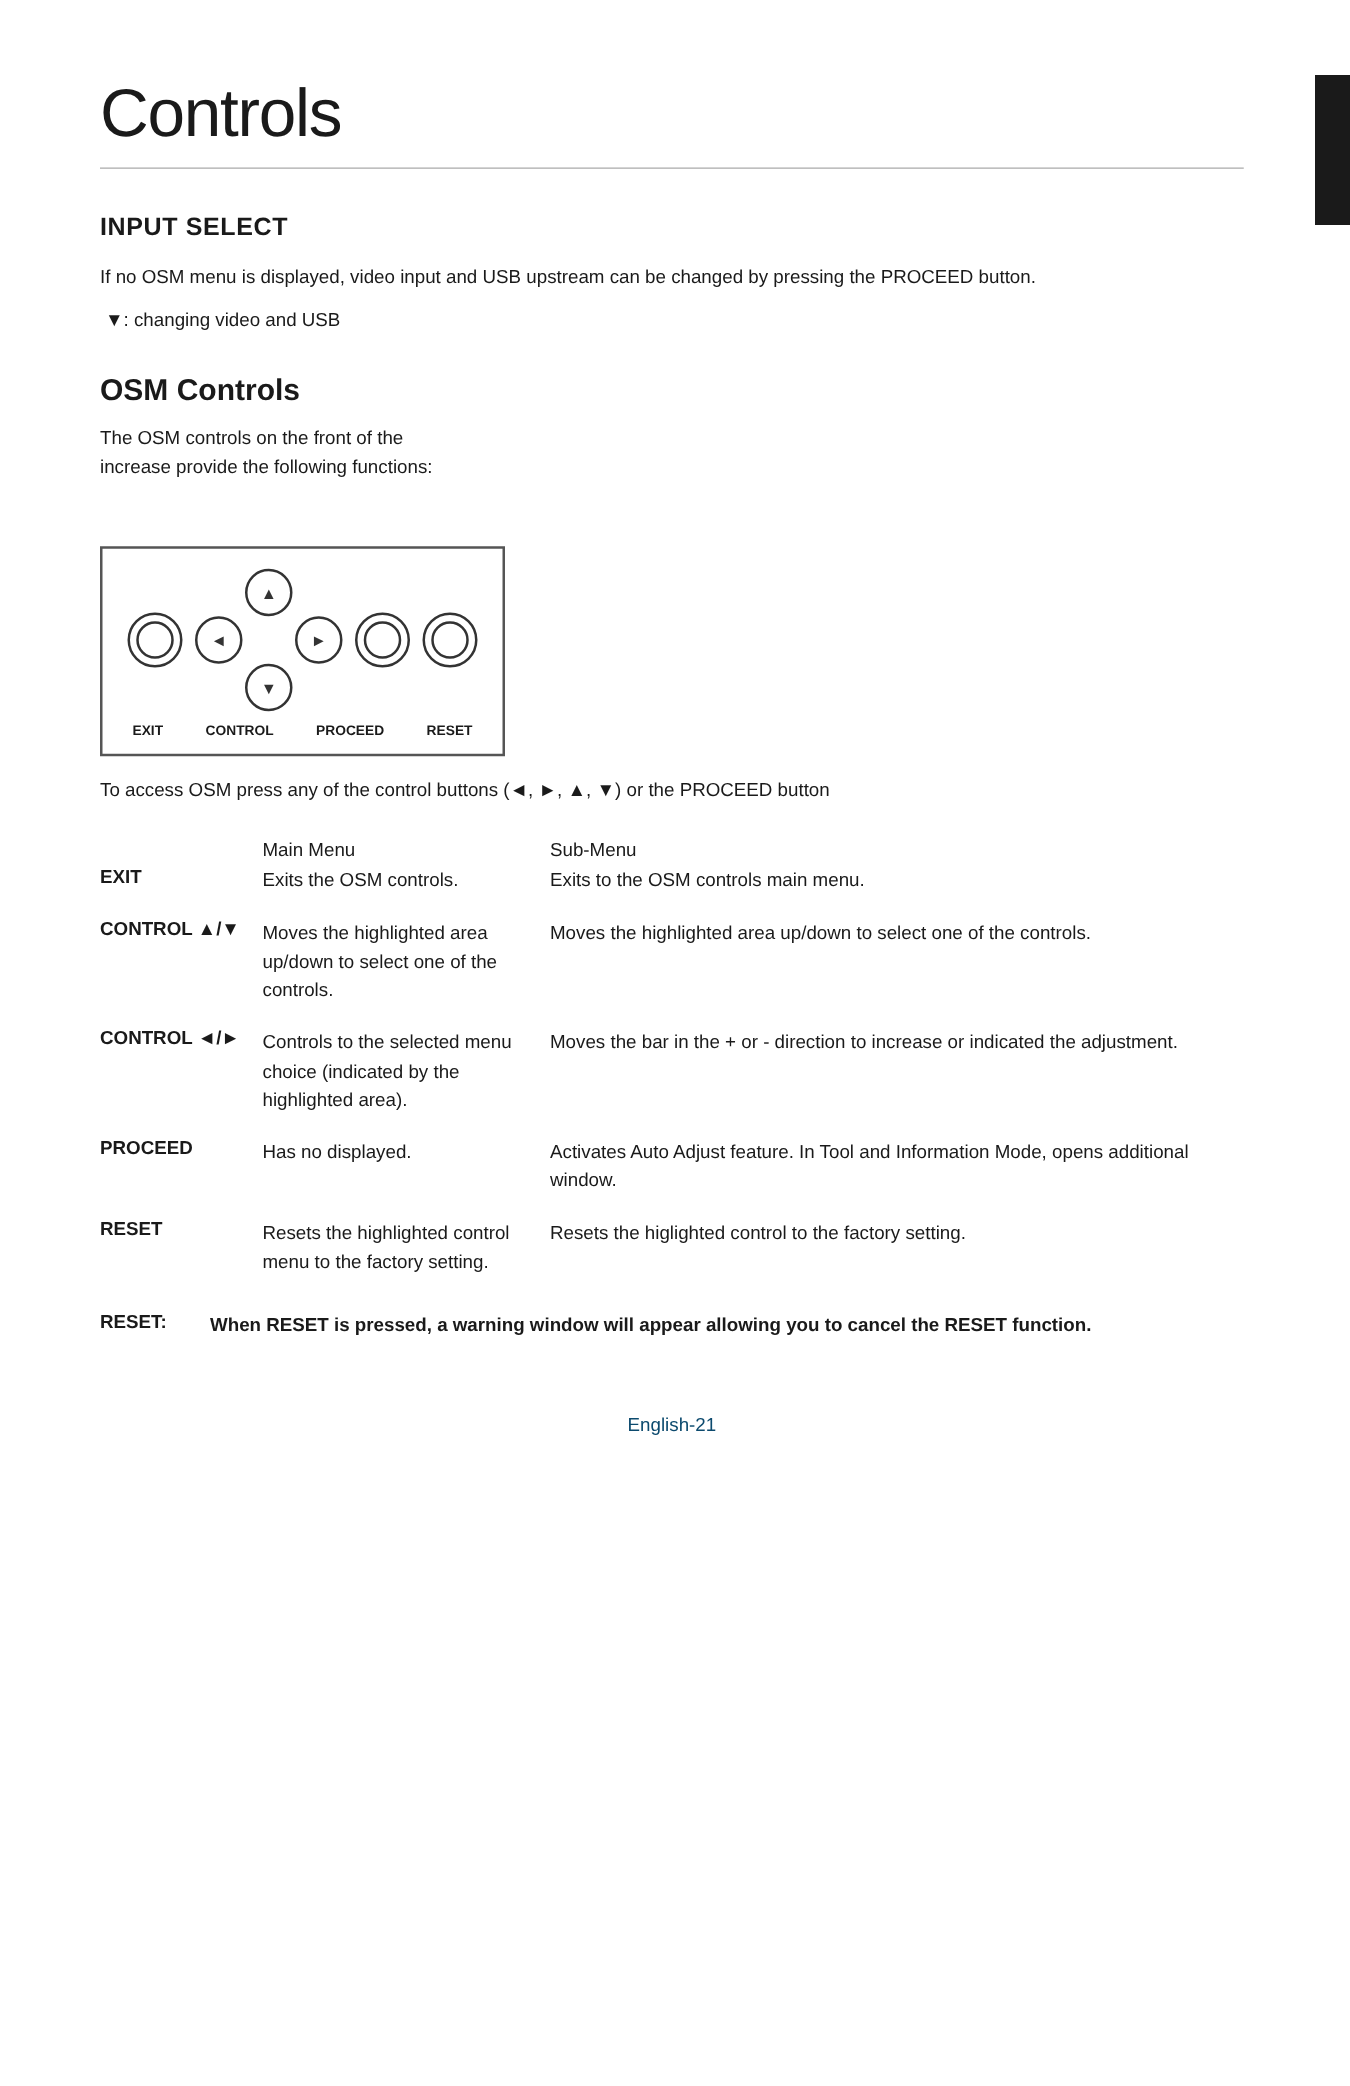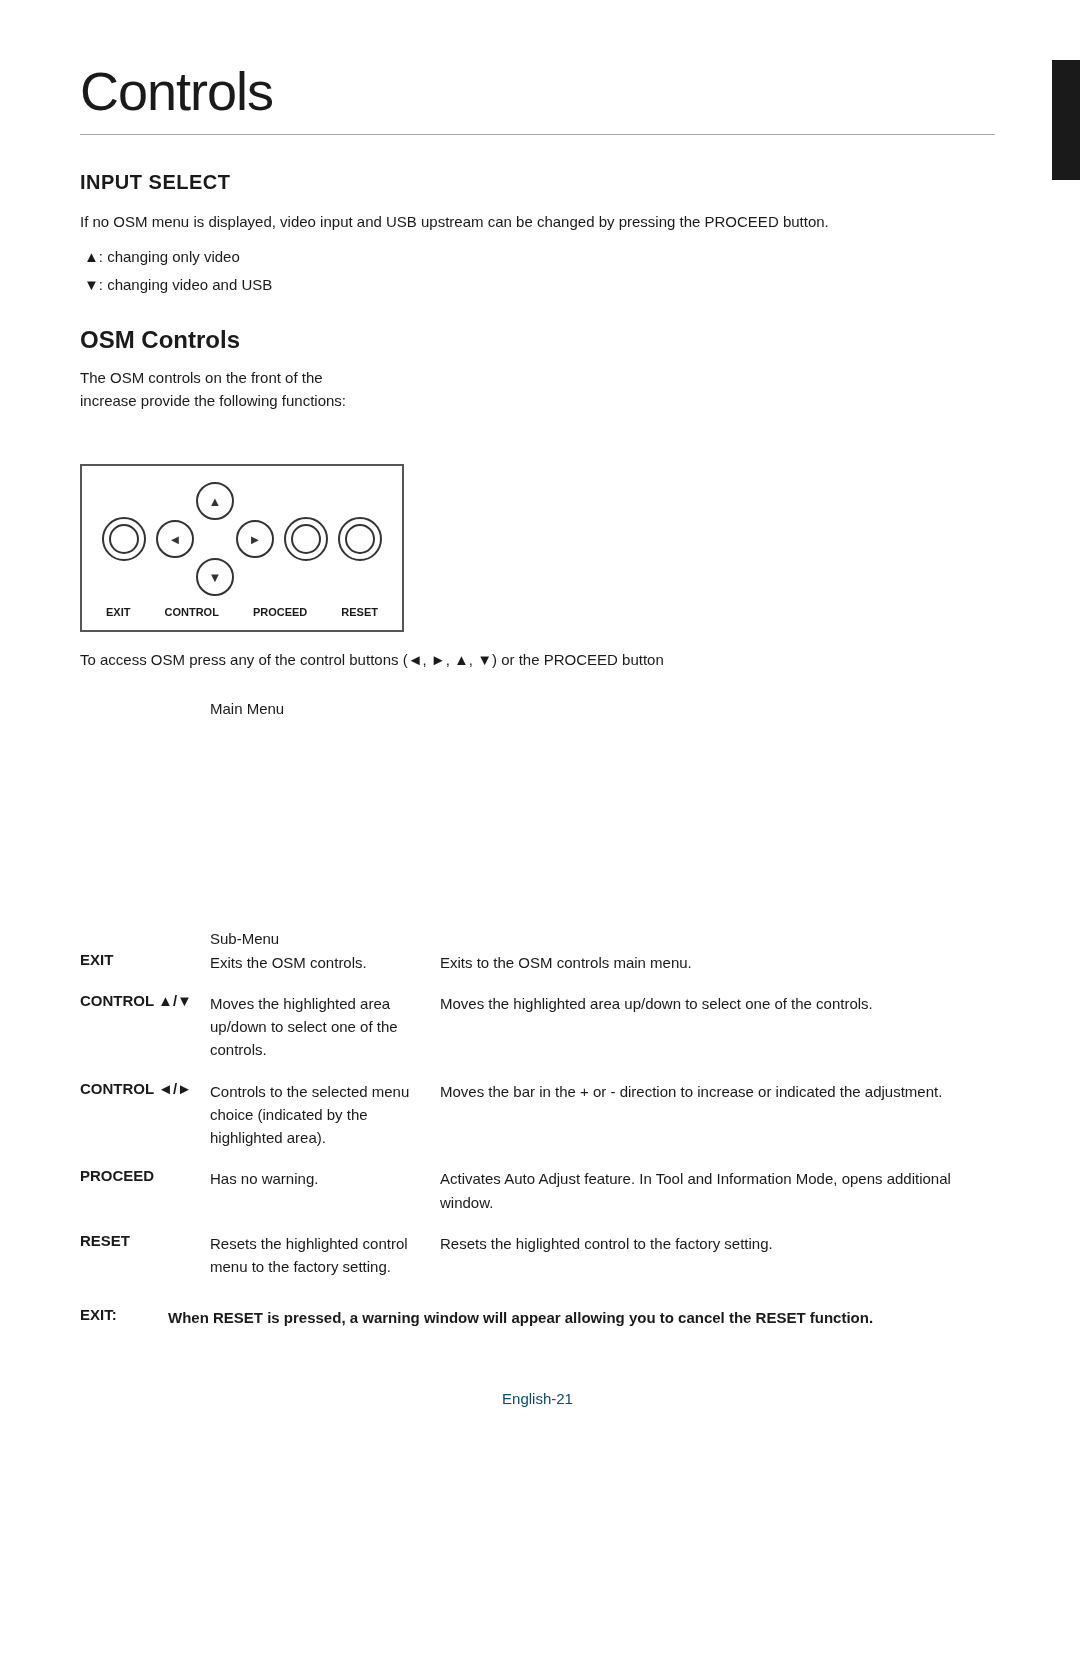--- a/index.html
+++ b/index.html
@@ -204,21 +204,20 @@
 
     
     .controls-table {
       width: 100%;
       margin-top: 8px;
       margin-bottom: 28px;
     }
 
     .controls-table-header {
       display: flex;
-      flex-direction: column;
       margin-bottom: 4px;
       padding-left: 130px;
     }
 
     .col-header {
       font-size: 15px;
       font-weight: 400;
       color: #1a1a1a;
     }
 
@@ -302,21 +301,20 @@
 
   <div class="side-tab"></div>
 
   <h1 class="page-title">Controls</h1>
   <hr class="title-divider">
 
   <div class="input-select-section">
     <h2 class="section-heading">INPUT SELECT</h2>
     <p class="body-text">If no OSM menu is displayed, video input and USB upstream can be changed by pressing the PROCEED button.</p>
     <div class="bullets-section">
-      <p class="bullet-item">▲: changing only video</p>
       <p class="bullet-item">▼: changing video and USB</p>
     </div>
   </div>
 
   <div class="osm-section">
     <div class="osm-top-row">
 
       <div class="osm-left">
         <h2 class="subsection-heading">OSM Controls</h2>
         <p class="body-text">The OSM controls on the front of the increase provide the following functions:</p>
@@ -388,33 +386,33 @@
       </div>
 
       <div class="controls-row">
         <div class="ctrl-label">CONTROL ◄/►</div>
         <div class="ctrl-main">Controls to the selected menu choice (indicated by the highlighted area).</div>
         <div class="ctrl-sub">Moves the bar in the + or - direction to increase or indicated the adjustment.</div>
       </div>
 
       <div class="controls-row">
         <div class="ctrl-label">PROCEED</div>
-        <div class="ctrl-main">Has no warning.</div>
+        <div class="ctrl-main">Has no displayed.</div>
         <div class="ctrl-sub">Activates Auto Adjust feature. In Tool and Information Mode, opens additional window.</div>
       </div>
 
       <div class="controls-row">
         <div class="ctrl-label">RESET</div>
         <div class="ctrl-main">Resets the highlighted control menu to the factory setting.</div>
         <div class="ctrl-sub">Resets the higlighted control to the factory setting.</div>
       </div>
     </div>
 
     <div class="note-section">
-      <span class="note-label">EXIT:</span>
+      <span class="note-label">RESET:</span>
       <span class="note-text">When RESET is pressed, a warning window will appear allowing you to cancel the RESET function.</span>
     </div>
   </div>
 
   <div class="page-footer">
     <span>English-21</span>
   </div>
 </div>
 
 </body></html>

